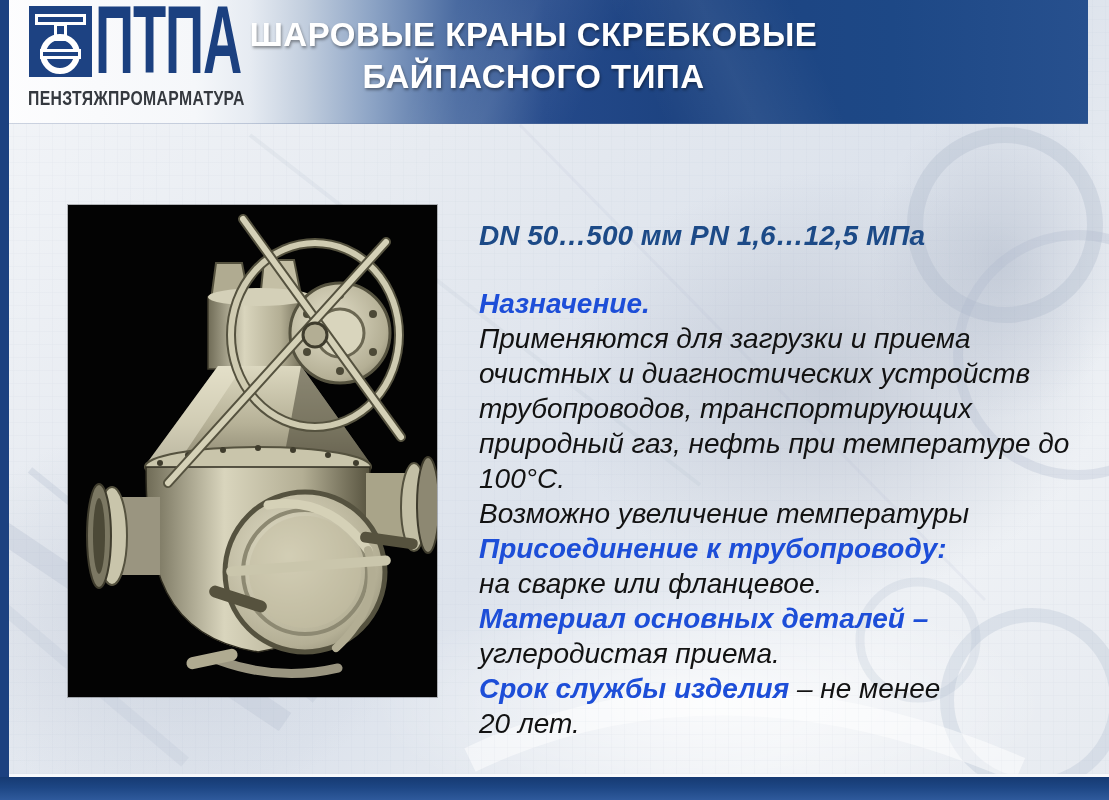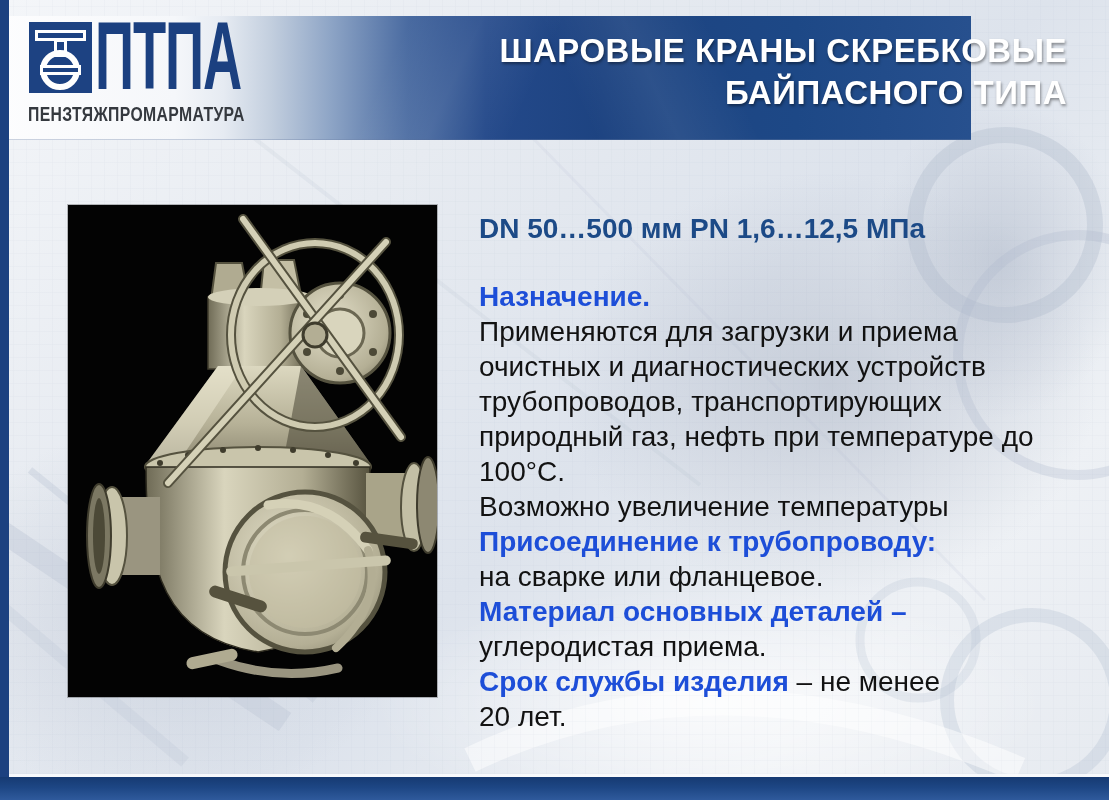--- a/index.html
+++ b/index.html
@@ -18,29 +18,29 @@
   .blob3{left:870px;top:100px;width:260px;height:320px;
     background:radial-gradient(ellipse at center,rgba(168,178,196,.5),rgba(168,178,196,0) 70%);}
   .blob4{left:380px;top:590px;width:660px;height:230px;
     background:radial-gradient(ellipse at center,rgba(255,255,255,.75),rgba(255,255,255,0) 72%);}
   .bg-grid{position:absolute;inset:0;opacity:.55;pointer-events:none;background-image:
     repeating-linear-gradient(0deg,rgba(150,165,190,.08) 0 1px,transparent 1px 13px),
     repeating-linear-gradient(90deg,rgba(150,165,190,.08) 0 1px,transparent 1px 13px);}
   .bg-decor{position:absolute;inset:0;pointer-events:none;}
 
   
-  .header-band{position:absolute;left:0;top:16px;width:971px;height:123px;
+  .header-band{position:absolute;left:0;top:0;width:1088px;height:123px;
     background:linear-gradient(90deg,#fdfdfe 0%,#f5f7fa 18%,#e6ebf2 23%,#c2cede 28%,
       #8ea5c6 34%,#4a6ba1 42%,#24498a 50%,#1d4381 62%,#1d4886 82%,#27508e 100%);
     border-bottom:1px solid rgba(110,130,165,.35);}
   .header-sheen{position:absolute;inset:0;pointer-events:none;background:
     linear-gradient(115deg,rgba(255,255,255,0) 40%,rgba(255,255,255,.08) 47%,rgba(255,255,255,0) 55%),
     linear-gradient(65deg,rgba(255,255,255,0) 58%,rgba(255,255,255,.07) 66%,rgba(255,255,255,0) 74%);}
   .title-block{position:absolute;top:14px;left:0;width:1109px;box-sizing:border-box;
-    padding-right:42px;text-align:right;color:#ffffff;font-weight:bold;
+    padding-right:42px;text-align:center;color:#ffffff;font-weight:bold;
     font-size:33px;line-height:42px;letter-spacing:.5px;
     text-shadow:1px 2px 3px rgba(0,0,0,.40);}
 
   
   .logo-icon{position:absolute;left:29px;top:6px;}
   .logo-abbr{position:absolute;left:95px;top:-9px;color:#1b4080;font-weight:800;
     font-size:97px;line-height:97px;letter-spacing:-2px;white-space:nowrap;
     transform:scaleX(.56);transform-origin:left top;}
   .logo-company{position:absolute;left:28px;top:86px;color:#35393f;font-weight:700;
     font-size:21px;line-height:24px;letter-spacing:.5px;white-space:nowrap;
@@ -50,21 +50,21 @@
   .left-strip{position:absolute;left:0;top:0;width:9px;height:800px;background:#1c4180;z-index:30;}
   .bottom-line{position:absolute;left:0;top:774px;width:1109px;height:3px;background:rgba(250,251,253,.9);z-index:29;}
   .bottom-bar{position:absolute;left:0;top:777px;width:1109px;height:23px;z-index:30;
     background:linear-gradient(180deg,#163a72 0%,#1d4684 45%,#2f5a9c 100%);}
 
   
   .valve-figure{position:absolute;left:68px;top:205px;width:369px;height:492px;
     background:#030303;box-shadow:0 0 0 1px rgba(0,0,0,.25);}
 
   
-  .content-block{position:absolute;left:479px;top:211px;width:600px;color:#121212;}
+  .content-block{position:absolute;left:479px;top:218px;width:600px;color:#121212;font-style:italic;}
   .dn-line{font-size:28px;line-height:35px;font-weight:bold;color:#1c4a87;
     white-space:nowrap;margin:0 0 33px 0;}
   .line{font-size:28px;line-height:35px;white-space:nowrap;}
   .heading{font-weight:bold;color:#1d4ed8;}
 </style>
 </head>
 <body>
 
 <div class="slide">
 

